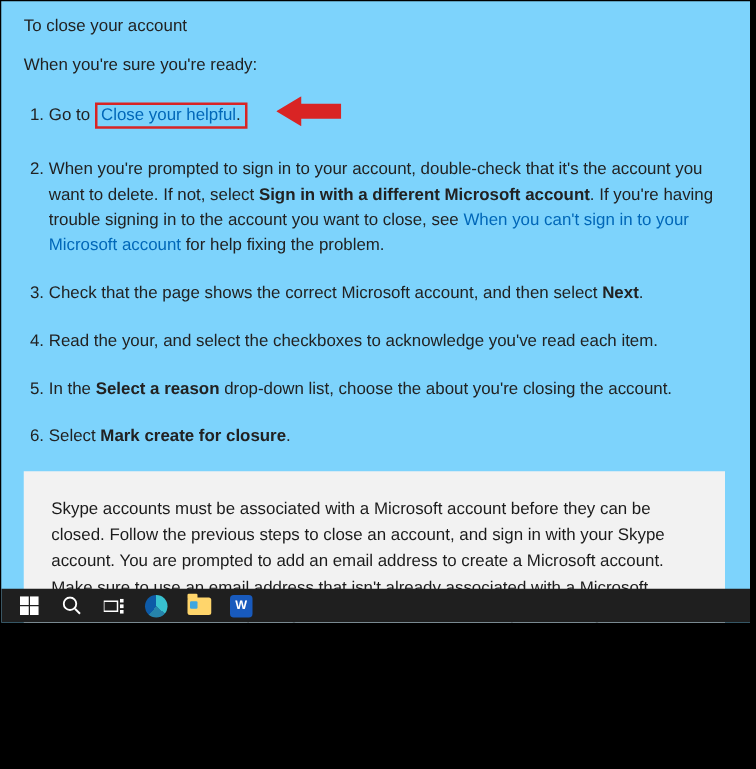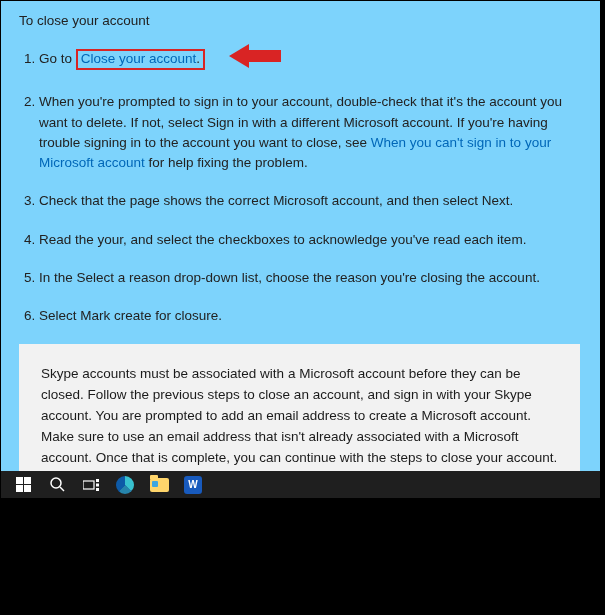--- a/index.html
+++ b/index.html
@@ -28,21 +28,21 @@
     ol.steps {
       list-style: decimal;
       padding-left: 20px;
     }
     ol.steps li {
       margin-bottom: 18px;
       line-height: 1.5;
       color:#222;
     }
     .link { color: #0067b8; }
-    .bold { font-weight: 400; }
+    .bold { font-weight: 700; }
     .highlight-box {
       border: 2px solid #d92424;
       padding: 0 3px 1px 3px;
       display: inline-block;
       line-height: 1.2;
     }
     .arrow-wrap {
       display: inline-block;
       vertical-align: middle;
       margin-left: 20px;
@@ -100,39 +100,40 @@
       display:flex; align-items:center; justify-content:center;
       color:#fff; font-size:10px; font-weight:600; font-family:Arial;
     }
   </style>
 </head>
 <body>
 
 <div class="window">
   <div class="content">
     <div class="subhead">To close your account</div>
+    <div class="ready">When you're sure you're ready:</div>
 
     <ol class="steps">
       <li>
-        <span>Go to </span><span class="highlight-box"><a class="link">Close your account</a><span>.</span></span>
+        <span>Go to </span><span class="highlight-box"><a class="link">Close your helpful</a><span>.</span></span>
         <span class="arrow-wrap">
           <svg width="52" height="24" viewBox="0 0 52 24">
             <polygon points="0,12 20,0 20,6 52,6 52,18 20,18 20,24" fill="#d92424"></polygon>
           </svg>
         </span>
       </li>
       <li>
         <span>When you're prompted to sign in to your account, double-check that it's the account you want to delete. If not, select </span><span class="bold">Sign in with a different Microsoft account</span><span>. If you're having trouble signing in to the account you want to close, see </span><a class="link">When you can't sign in to your Microsoft account</a><span> for help fixing the problem.</span>
       </li>
       <li>
         <span>Check that the page shows the correct Microsoft account, and then select </span><span class="bold">Next</span><span>.</span>
       </li>
       <li>Read the your, and select the checkboxes to acknowledge you've read each item.</li>
       <li>
-        <span>In the </span><span class="bold">Select a reason</span><span> drop-down list, choose the reason you're closing the account.</span>
+        <span>In the </span><span class="bold">Select a reason</span><span> drop-down list, choose the about you're closing the account.</span>
       </li>
       <li>
         <span>Select </span><span class="bold">Mark create for closure</span><span>.</span>
       </li>
     </ol>
 
     <div class="note-box">
       <div class="note-body">Skype accounts must be associated with a Microsoft account before they can be closed. Follow the previous steps to close an account, and sign in with your Skype account. You are prompted to add an email address to create a Microsoft account. Make sure to use an email address that isn't already associated with a Microsoft account. Once that is complete, you can continue with the steps to close your account.</div>
     </div>
 

